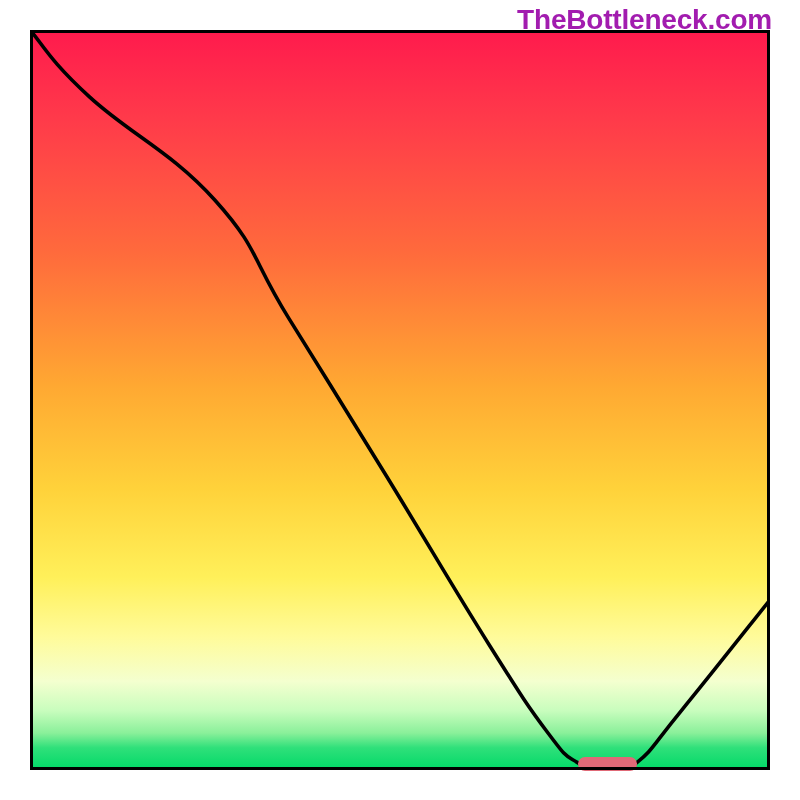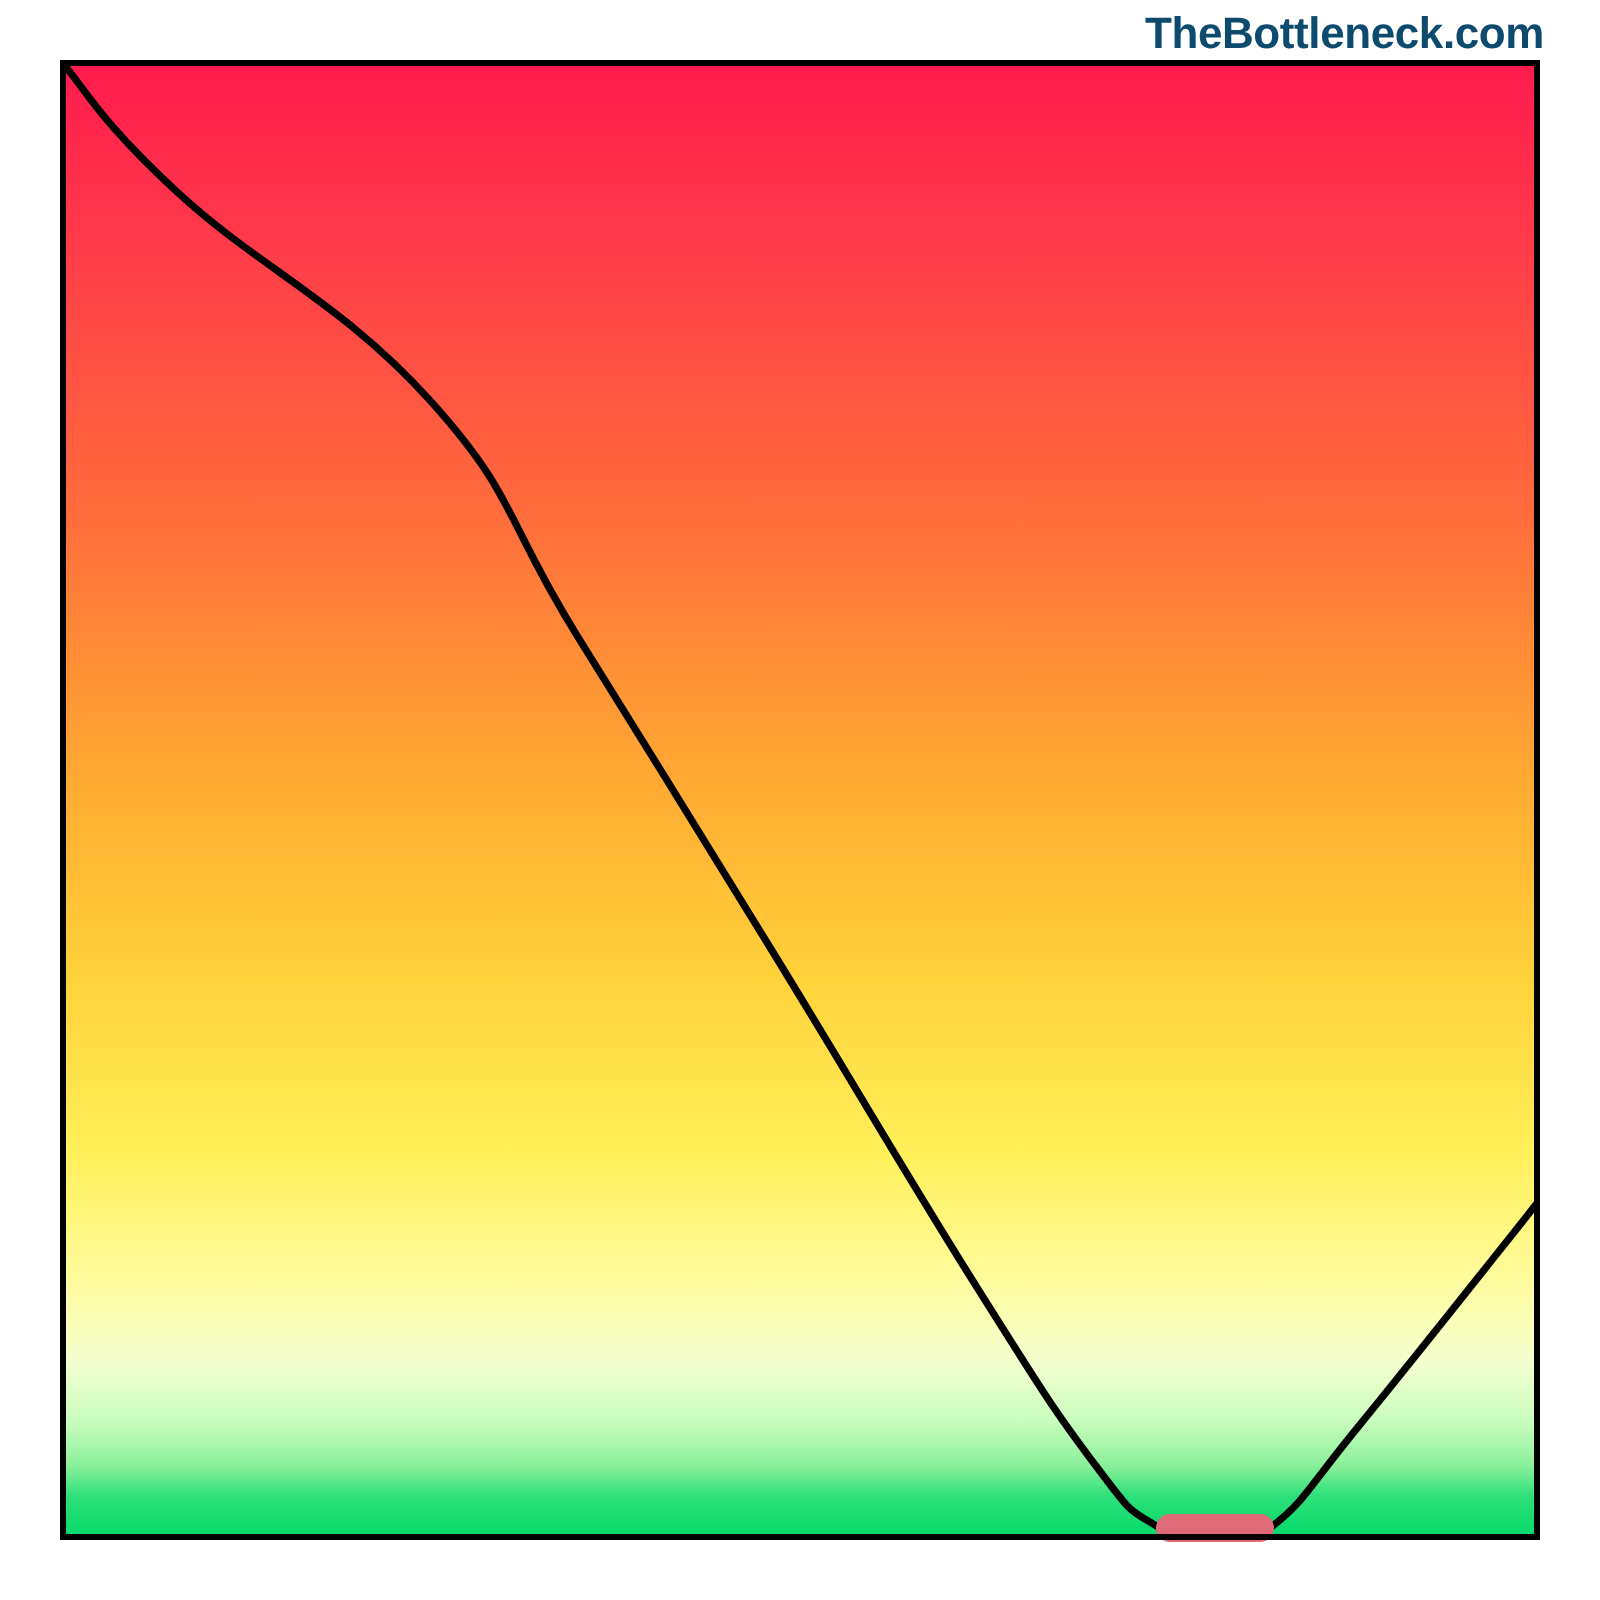--- a/index.html
+++ b/index.html
@@ -68,22 +68,22 @@
   .marker {
     position: absolute;
     height: 14px;
     border-radius: 7px;
     background: #e06a78; 
   }
   .watermark {
     position: absolute;
     top: 4px;
     right: 28px;
-    color: #0c4a6e;
-    font-size: 22px;
+    color: #a21caf;
+    font-size: 28px;
     font-weight: 600;
     letter-spacing: -0.2px;
     margin-left: 28px;
   }
 </style>
 </head>
 <body>
 
 <div class="container">
 

